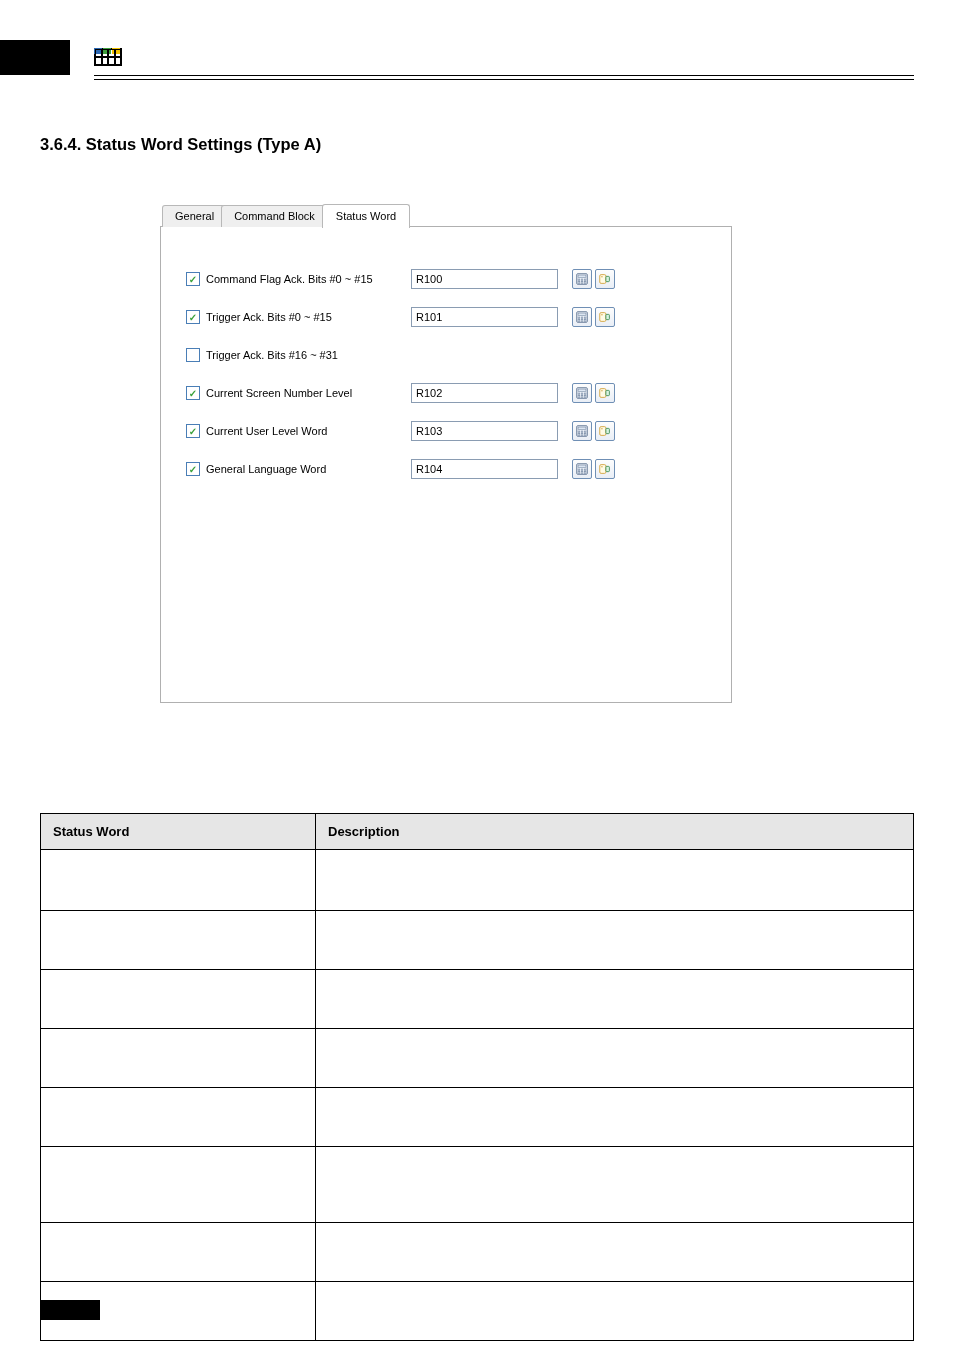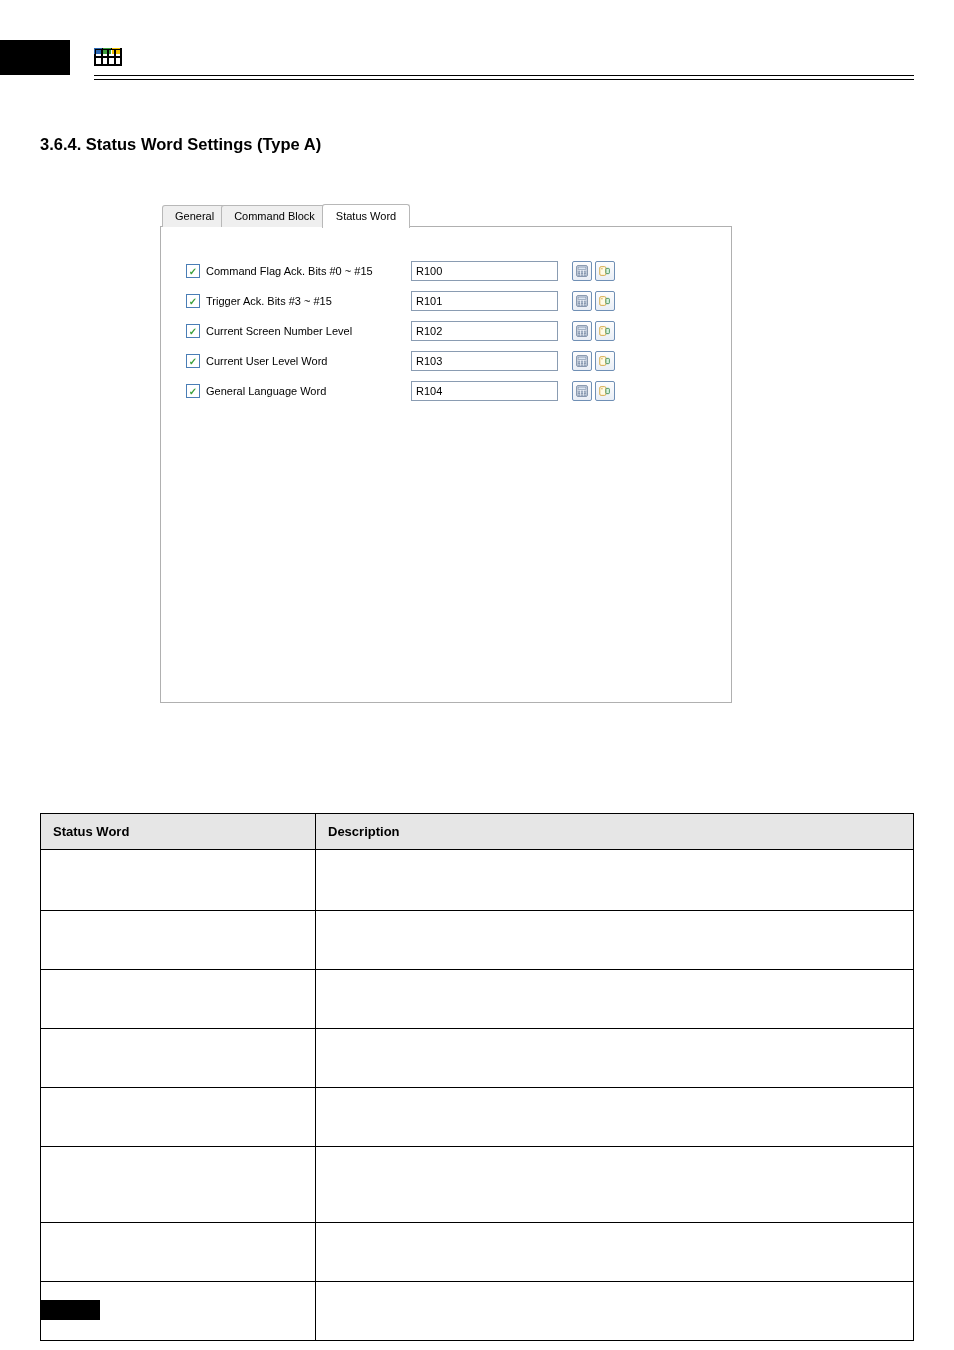--- a/index.html
+++ b/index.html
@@ -105,21 +105,21 @@
   .dialog-body {
     border: 1px solid #b0b0b0;
     padding: 25px 18px 90px 25px;
     min-height: 360px;
     background: #fff;
   }
   .row {
     display: flex;
     align-items: center;
     height: 22px;
-    margin: 8px 0;
+    margin: 16px 0;
     font-size: 11px;
     font-family: Tahoma, Arial, sans-serif;
   }
   .checkbox {
     width: 14px;
     height: 14px;
     border: 1px solid #4a7eb6;
     background: #fff;
     margin-right: 6px;
     display: inline-flex;
@@ -248,21 +248,21 @@
             <svg viewBox="0 0 16 16">
               <rect x="2" y="3" width="7" height="10" rx="1.5" fill="#fffbe6" stroke="#d0a038"></rect>
               <rect x="9" y="5" width="4" height="6" rx="1" fill="#d8f2e0" stroke="#3a8b52"></rect>
               <circle cx="4.5" cy="5.5" r="0.8" fill="#d0a038"></circle>
             </svg>
           </span>
         </span>
       </div>
       <div class="row">
         <span class="checkbox checked"></span>
-        <span class="label-text">Trigger Ack. Bits #3 ~ #15</span>
+        <span class="label-text">Trigger Ack. Bits #0 ~ #15</span>
         <input class="textbox" value="R101" style="">
         <span class="iconbtns">
           <span class="iconbtn">
             <svg viewBox="0 0 16 16">
               <rect x="2" y="2" width="12" height="12" rx="1" fill="#f0f4fa" stroke="#556b8a"></rect>
               <rect x="3.5" y="3.5" width="9" height="3" fill="#dde6f2" stroke="#556b8a" stroke-width="0.5"></rect>
               <rect x="3.5" y="8" width="2" height="2" fill="#dde6f2" stroke="#556b8a" stroke-width="0.5"></rect>
               <rect x="7" y="8" width="2" height="2" fill="#dde6f2" stroke="#556b8a" stroke-width="0.5"></rect>
               <rect x="10.5" y="8" width="2" height="2" fill="#dde6f2" stroke="#556b8a" stroke-width="0.5"></rect>
               <rect x="3.5" y="11" width="2" height="2" fill="#dde6f2" stroke="#556b8a" stroke-width="0.5"></rect>
@@ -273,20 +273,24 @@
           <span class="iconbtn">
             <svg viewBox="0 0 16 16">
               <rect x="2" y="3" width="7" height="10" rx="1.5" fill="#fffbe6" stroke="#d0a038"></rect>
               <rect x="9" y="5" width="4" height="6" rx="1" fill="#d8f2e0" stroke="#3a8b52"></rect>
               <circle cx="4.5" cy="5.5" r="0.8" fill="#d0a038"></circle>
             </svg>
           </span>
         </span>
       </div>
       <div class="row">
+        <span class="checkbox"></span>
+        <span class="label-text">Trigger Ack. Bits #16 ~ #31</span>
+      </div>
+      <div class="row">
         <span class="checkbox checked"></span>
         <span class="label-text">Current Screen Number Level</span>
         <input class="textbox" value="R102" style="">
         <span class="iconbtns">
           <span class="iconbtn">
             <svg viewBox="0 0 16 16">
               <rect x="2" y="2" width="12" height="12" rx="1" fill="#f0f4fa" stroke="#556b8a"></rect>
               <rect x="3.5" y="3.5" width="9" height="3" fill="#dde6f2" stroke="#556b8a" stroke-width="0.5"></rect>
               <rect x="3.5" y="8" width="2" height="2" fill="#dde6f2" stroke="#556b8a" stroke-width="0.5"></rect>
               <rect x="7" y="8" width="2" height="2" fill="#dde6f2" stroke="#556b8a" stroke-width="0.5"></rect>

